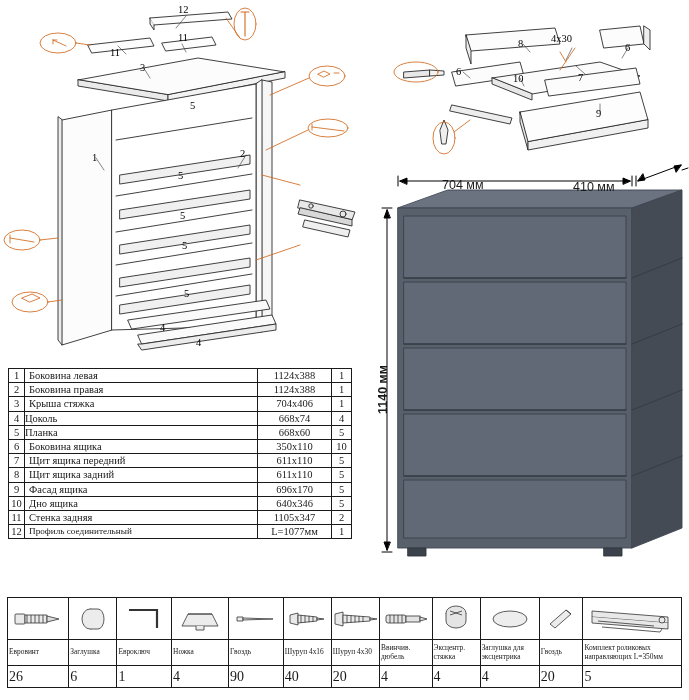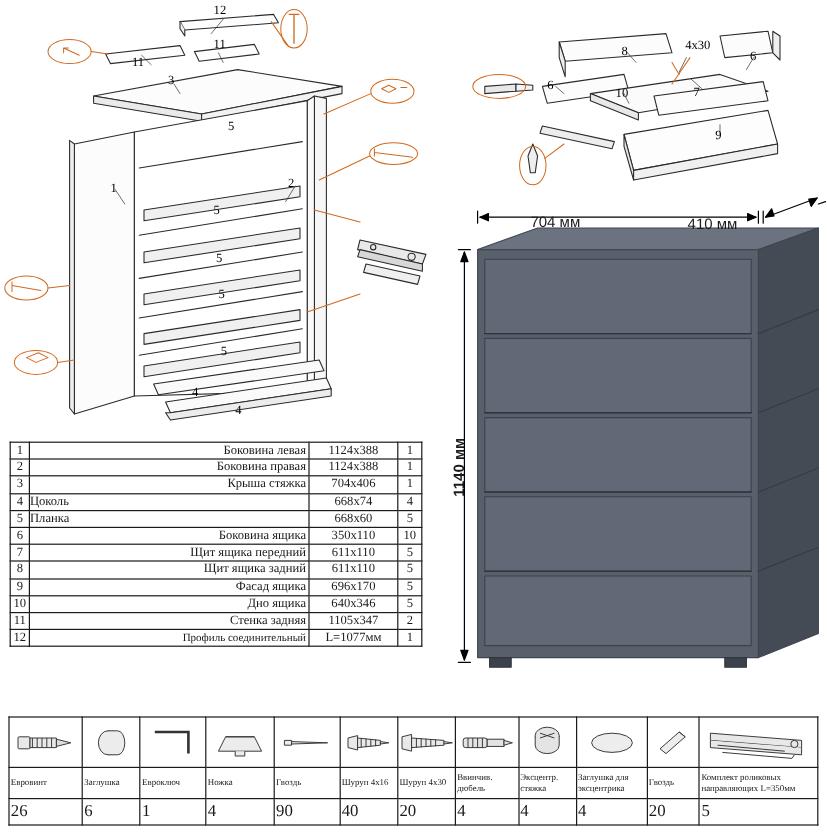--- a/index.html
+++ b/index.html
@@ -23,21 +23,21 @@
     font-size: 10.5px;
     font-family: "Liberation Serif", serif;
   }
   .parts-table td {
     border: 1px solid #1a1a1a;
     padding: 0px 2px;
     height: 14.2px;
     line-height: 13px;
   }
   .parts-table td.num { width: 16px; text-align: center; }
-  .parts-table td.nm  { text-align: right; padding-left: 4px; }
+  .parts-table td.nm  { text-align: left; padding-left: 4px; }
   .parts-table td.dim { width: 74px; text-align: center; }
   .parts-table td.qty { width: 20px; text-align: center; }
   .parts-table td.nm.center { text-align: left; padding-left:0; }
   .parts-table td.small { font-size: 9.2px; }
 
   
   .kit-title {
     position: absolute; left: 0px; top: 576px; width: 689px;
     text-align: center; font-size: 15px; font-family: "Liberation Serif", serif;
   }
@@ -269,21 +269,21 @@
   <div class="cn" style="left:178px; top:170px;">5</div>
   <div class="cn" style="left:180px; top:210px;">5</div>
   <div class="cn" style="left:182px; top:240px;">5</div>
   <div class="cn" style="left:184px; top:288px;">5</div>
   <div class="cn" style="left:92px; top:152px;">1</div>
   <div class="cn" style="left:240px; top:148px;">2</div>
   <div class="cn" style="left:160px; top:322px;">4</div>
   <div class="cn" style="left:196px; top:337px;">4</div>
 
   <div class="cn" style="left:518px; top:38px;">8</div>
-  <div class="cn" style="left:551px; top:33px;margin-left:20px;">4х30</div>
+  <div class="cn" style="left:551px; top:33px;">4х30</div>
   <div class="cn" style="left:625px; top:42px;">6</div>
   <div class="cn" style="left:456px; top:66px;">6</div>
   <div class="cn" style="left:513px; top:73px;">10</div>
   <div class="cn" style="left:578px; top:72px;">7</div>
   <div class="cn" style="left:596px; top:108px;">9</div>
 
   <div class="dim-label" style="left:442px; top:178px;">704 мм</div>
   <div class="dim-label" style="left:573px; top:180px;">410 мм</div>
   <div class="dim-vert" style="left:376px; top:414px;">1140 мм</div>
 

